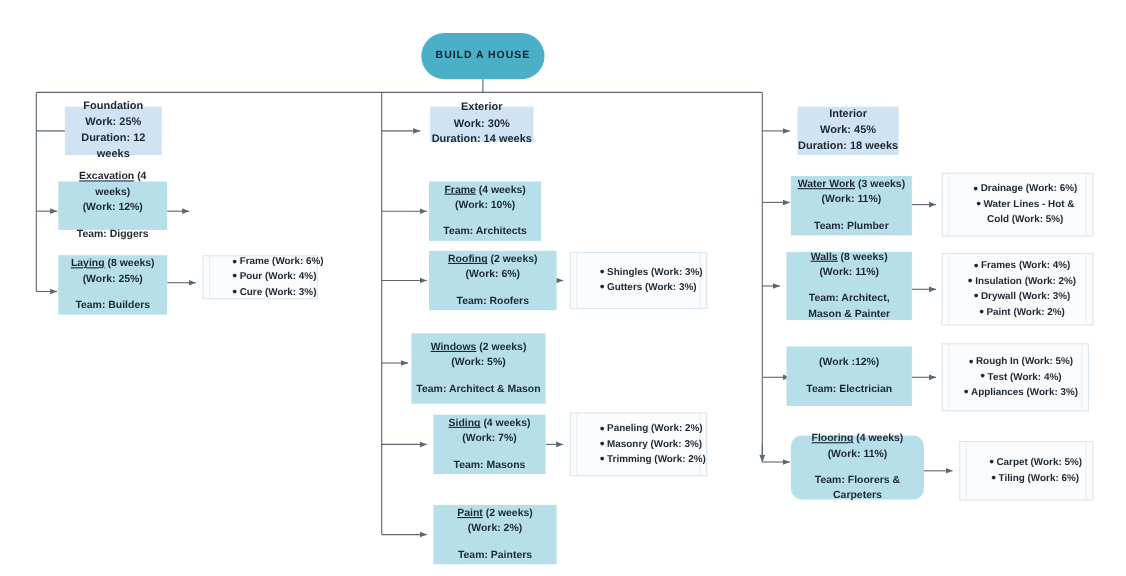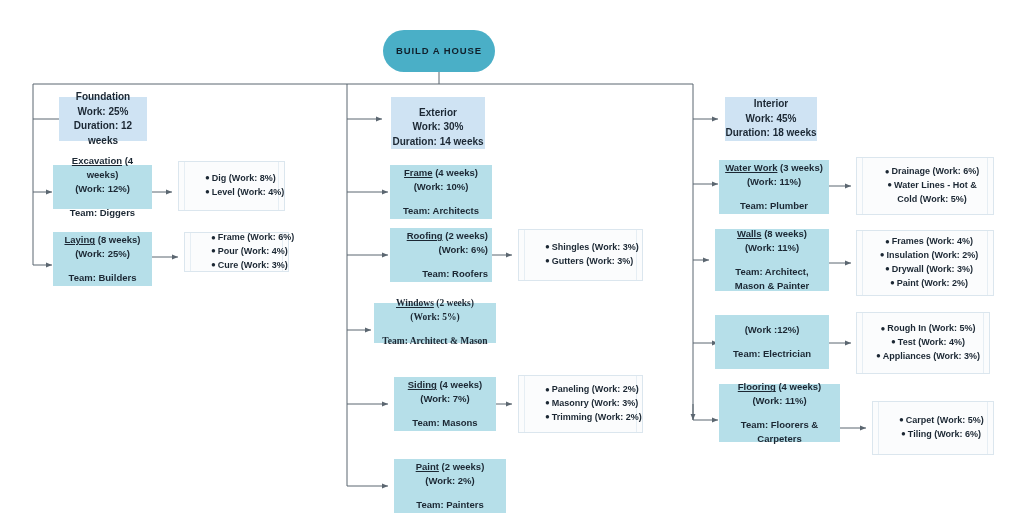--- a/index.html
+++ b/index.html
@@ -167,73 +167,65 @@
     <span class="line">Work: 25%</span>
     <span class="line">Duration: 12 weeks</span>
   </div>
 
   <div class="node task" style="left:53px; top:165px; width:99px; height:44px;">
     <span class="t-head"><span class="t-name">Excavation</span> <span>(4 weeks)</span></span>
     <span class="t-work">(Work: 12%)</span>
     <span class="t-team">Team: Diggers</span>
   </div>
 
-  <div class="node leaf" style="left:178px; top:161px; width:107px; height:50px;">
-    <span class="inner-rule l"></span>
-    <span class="inner-rule r"></span>
-    <ul>
-      <li><span class="bul">●</span><span>Dig (Work: 8%)</span></li>
-      <li><span class="bul">●</span><span>Level (Work: 4%)</span></li>
-    </ul>
-  </div>
 
   <div class="node task" style="left:53px; top:232px; width:99px; height:54px;">
     <span class="t-head"><span class="t-name">Laying</span> <span>(8 weeks)</span></span>
     <span class="t-work">(Work: 25%)</span>
     <span class="t-team">Team: Builders</span>
   </div>
 
   <div class="node leaf" style="left:184px; top:232px; width:105px; height:40px;">
     <span class="inner-rule l"></span>
     <span class="inner-rule r"></span>
     <ul>
       <li><span class="bul">●</span><span>Frame (Work: 6%)</span></li>
       <li><span class="bul">●</span><span>Pour (Work: 4%)</span></li>
       <li><span class="bul">●</span><span>Cure (Work: 3%)</span></li>
     </ul>
   </div>
 
-  <div class="node phase" style="left:391px; top:97px; width:94px; height:52px;justify-content:flex-end;">
+  <div class="node phase" style="left:391px; top:97px; width:94px; height:32px;">
     <span class="line">Exterior</span>
     <span class="line">Work: 30%</span>
     <span class="line">Duration: 14 weeks</span>
   </div>
 
   <div class="node task" style="left:390px; top:165px; width:102px; height:54px;">
     <span class="t-head"><span class="t-name">Frame</span> <span>(4 weeks)</span></span>
     <span class="t-work">(Work: 10%)</span>
     <span class="t-team">Team: Architects</span>
   </div>
 
-  <div class="node task" style="left:390px; top:228px; width:102px; height:54px;align-items:flex-end;">
+  <div class="node task" style="left:390px; top:228px; width:116px; height:54px;">
     <span class="t-head"><span class="t-name">Roofing</span> <span>(2 weeks)</span></span>
     <span class="t-work">(Work: 6%)</span>
     <span class="t-team">Team: Roofers</span>
   </div>
 
   <div class="node leaf" style="left:518px; top:229px; width:125px; height:52px;">
     <span class="inner-rule l"></span>
     <span class="inner-rule r"></span>
     <ul>
       <li><span class="bul">●</span><span>Shingles (Work: 3%)</span></li>
       <li><span class="bul">●</span><span>Gutters (Work: 3%)</span></li>
     </ul>
   </div>
 
-  <div class="node task" style="left:374px; top:303px; width:122px; height:40px;font-family:Liberation Serif, serif;">
+  <div class="node task" style="left:374px; top:303px; width:122px; height:64px;">
     <span class="t-head"><span class="t-name">Windows</span> <span>(2 weeks)</span></span>
     <span class="t-work">(Work: 5%)</span>
     <span class="t-team">Team: Architect &amp; Mason</span>
   </div>
 
   <div class="node task" style="left:394px; top:377px; width:102px; height:54px;">
     <span class="t-head"><span class="t-name">Siding</span> <span>(4 weeks)</span></span>
     <span class="t-work">(Work: 7%)</span>
     <span class="t-team">Team: Masons</span>
   </div>
@@ -300,21 +292,21 @@
   <div class="node leaf" style="left:856px; top:312px; width:134px; height:62px; padding-left:18px; padding-right:8px;">
     <span class="inner-rule l"></span>
     <span class="inner-rule r"></span>
     <ul>
       <li><span class="bul">●</span><span>Rough In (Work: 5%)</span></li>
       <li><span class="bul">●</span><span>Test (Work: 4%)</span></li>
       <li><span class="bul">●</span><span>Appliances (Work: 3%)</span></li>
     </ul>
   </div>
 
-  <div class="node task" style="left:719px; top:384px; width:121px; height:58px;">
+  <div class="node task" style="left:719px; top:396px; width:121px; height:58px;border-radius:10px;">
     <span class="t-head"><span class="t-name">Flooring</span> <span>(4 weeks)</span></span>
     <span class="t-work">(Work: 11%)</span>
     <span class="t-team">Team: Floorers &amp; Carpeters</span>
   </div>
 
   <div class="node leaf" style="left:872px; top:401px; width:122px; height:54px;">
     <span class="inner-rule l"></span>
     <span class="inner-rule r"></span>
     <ul>
       <li><span class="bul">●</span><span>Carpet (Work: 5%)</span></li>

